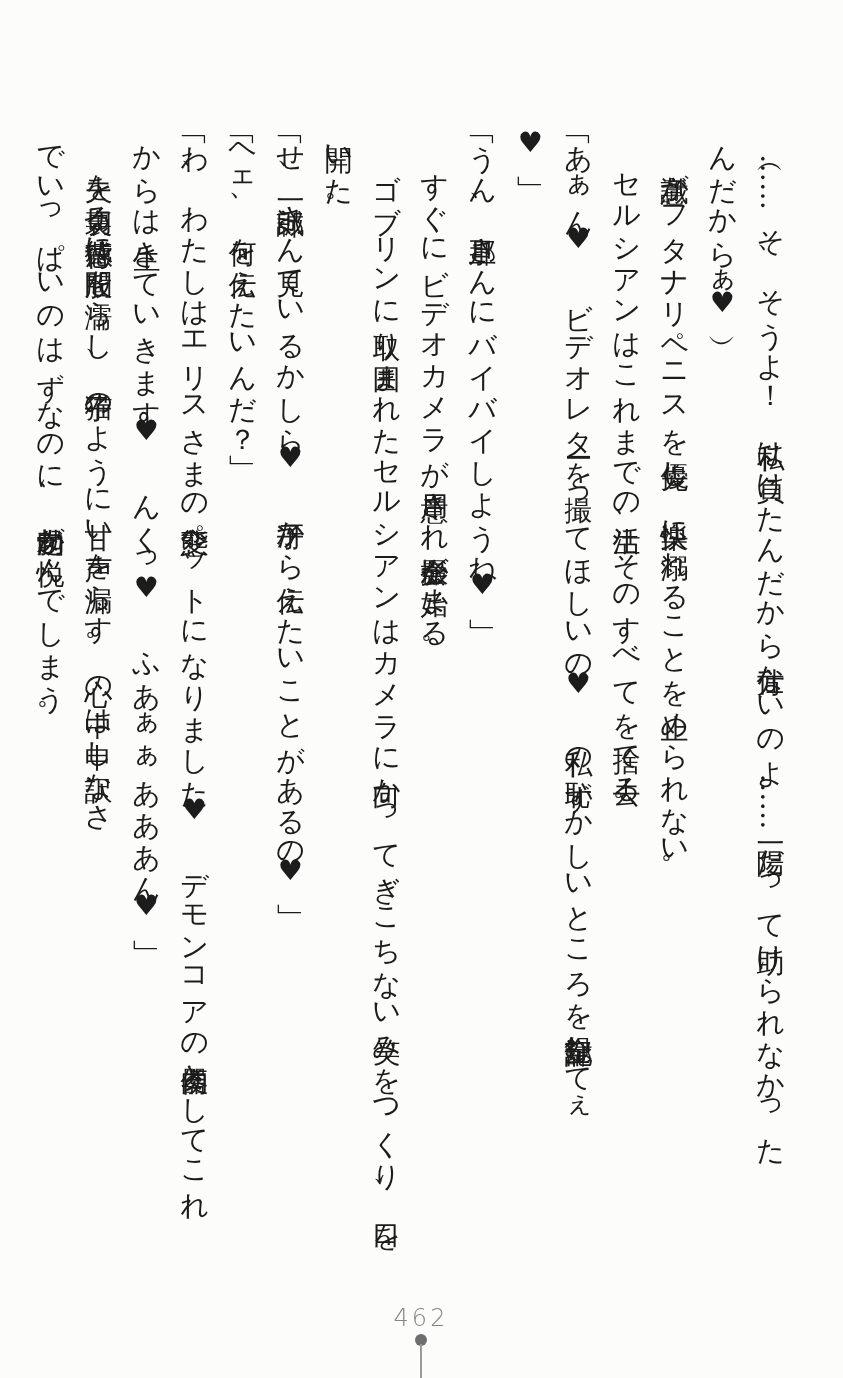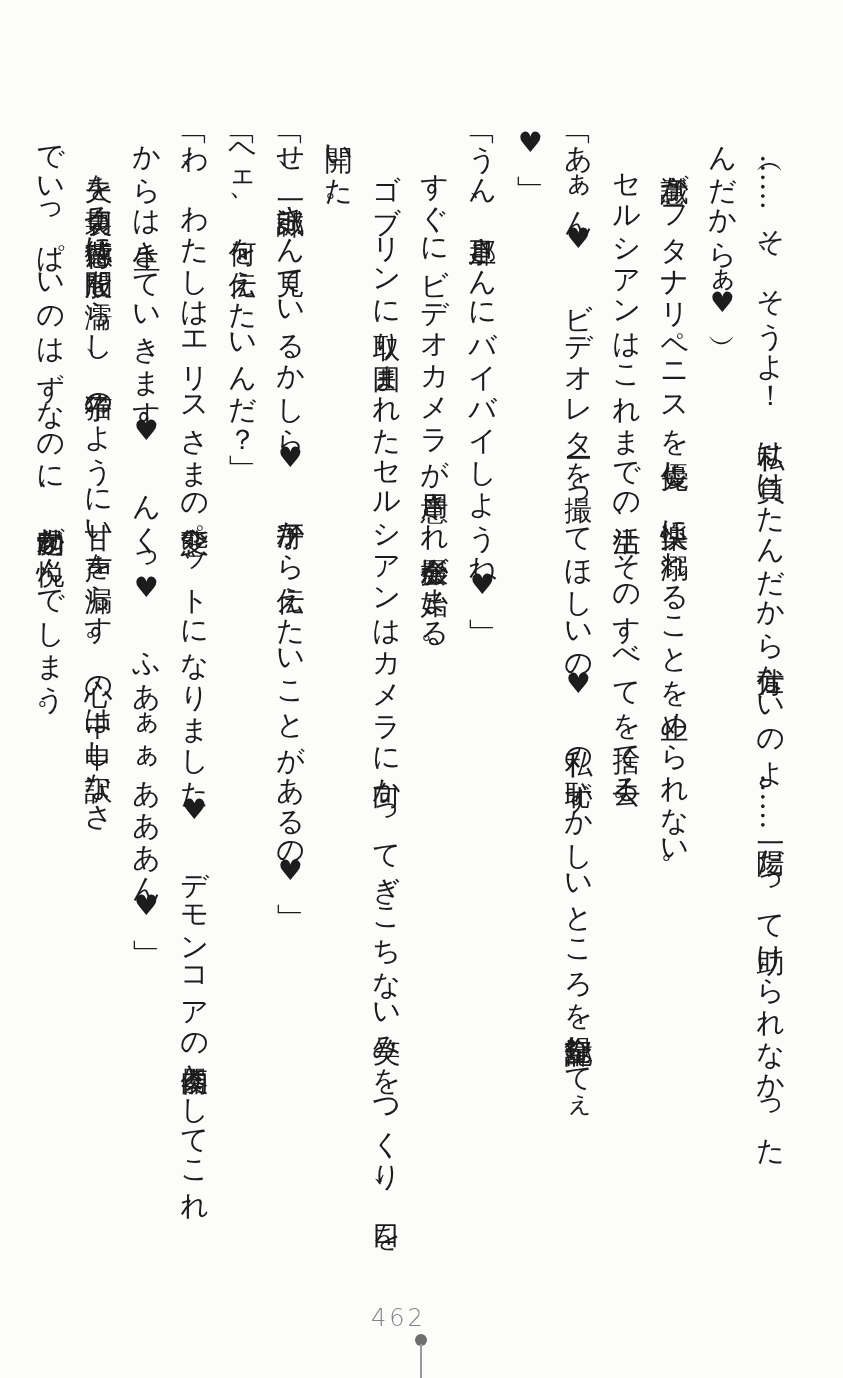--- a/index.html
+++ b/index.html
@@ -38,21 +38,21 @@
     left: 0;
     top: 1300px;
     width: 843px;
     height: 78px;
   }
   .page-number {
     position: absolute;
     left: 371px;
     top: 4px;
     width: 100px;
-    text-align: left;
+    text-align: center;
     font-family: "DejaVu Sans", "Liberation Sans", sans-serif;
     font-weight: 200;
     font-size: 24px;
     letter-spacing: 3px;
     color: var(--number-color, #858585);
   }
   .ornament-dot {
     position: absolute;
     left: 415px;
     top: 34px;

